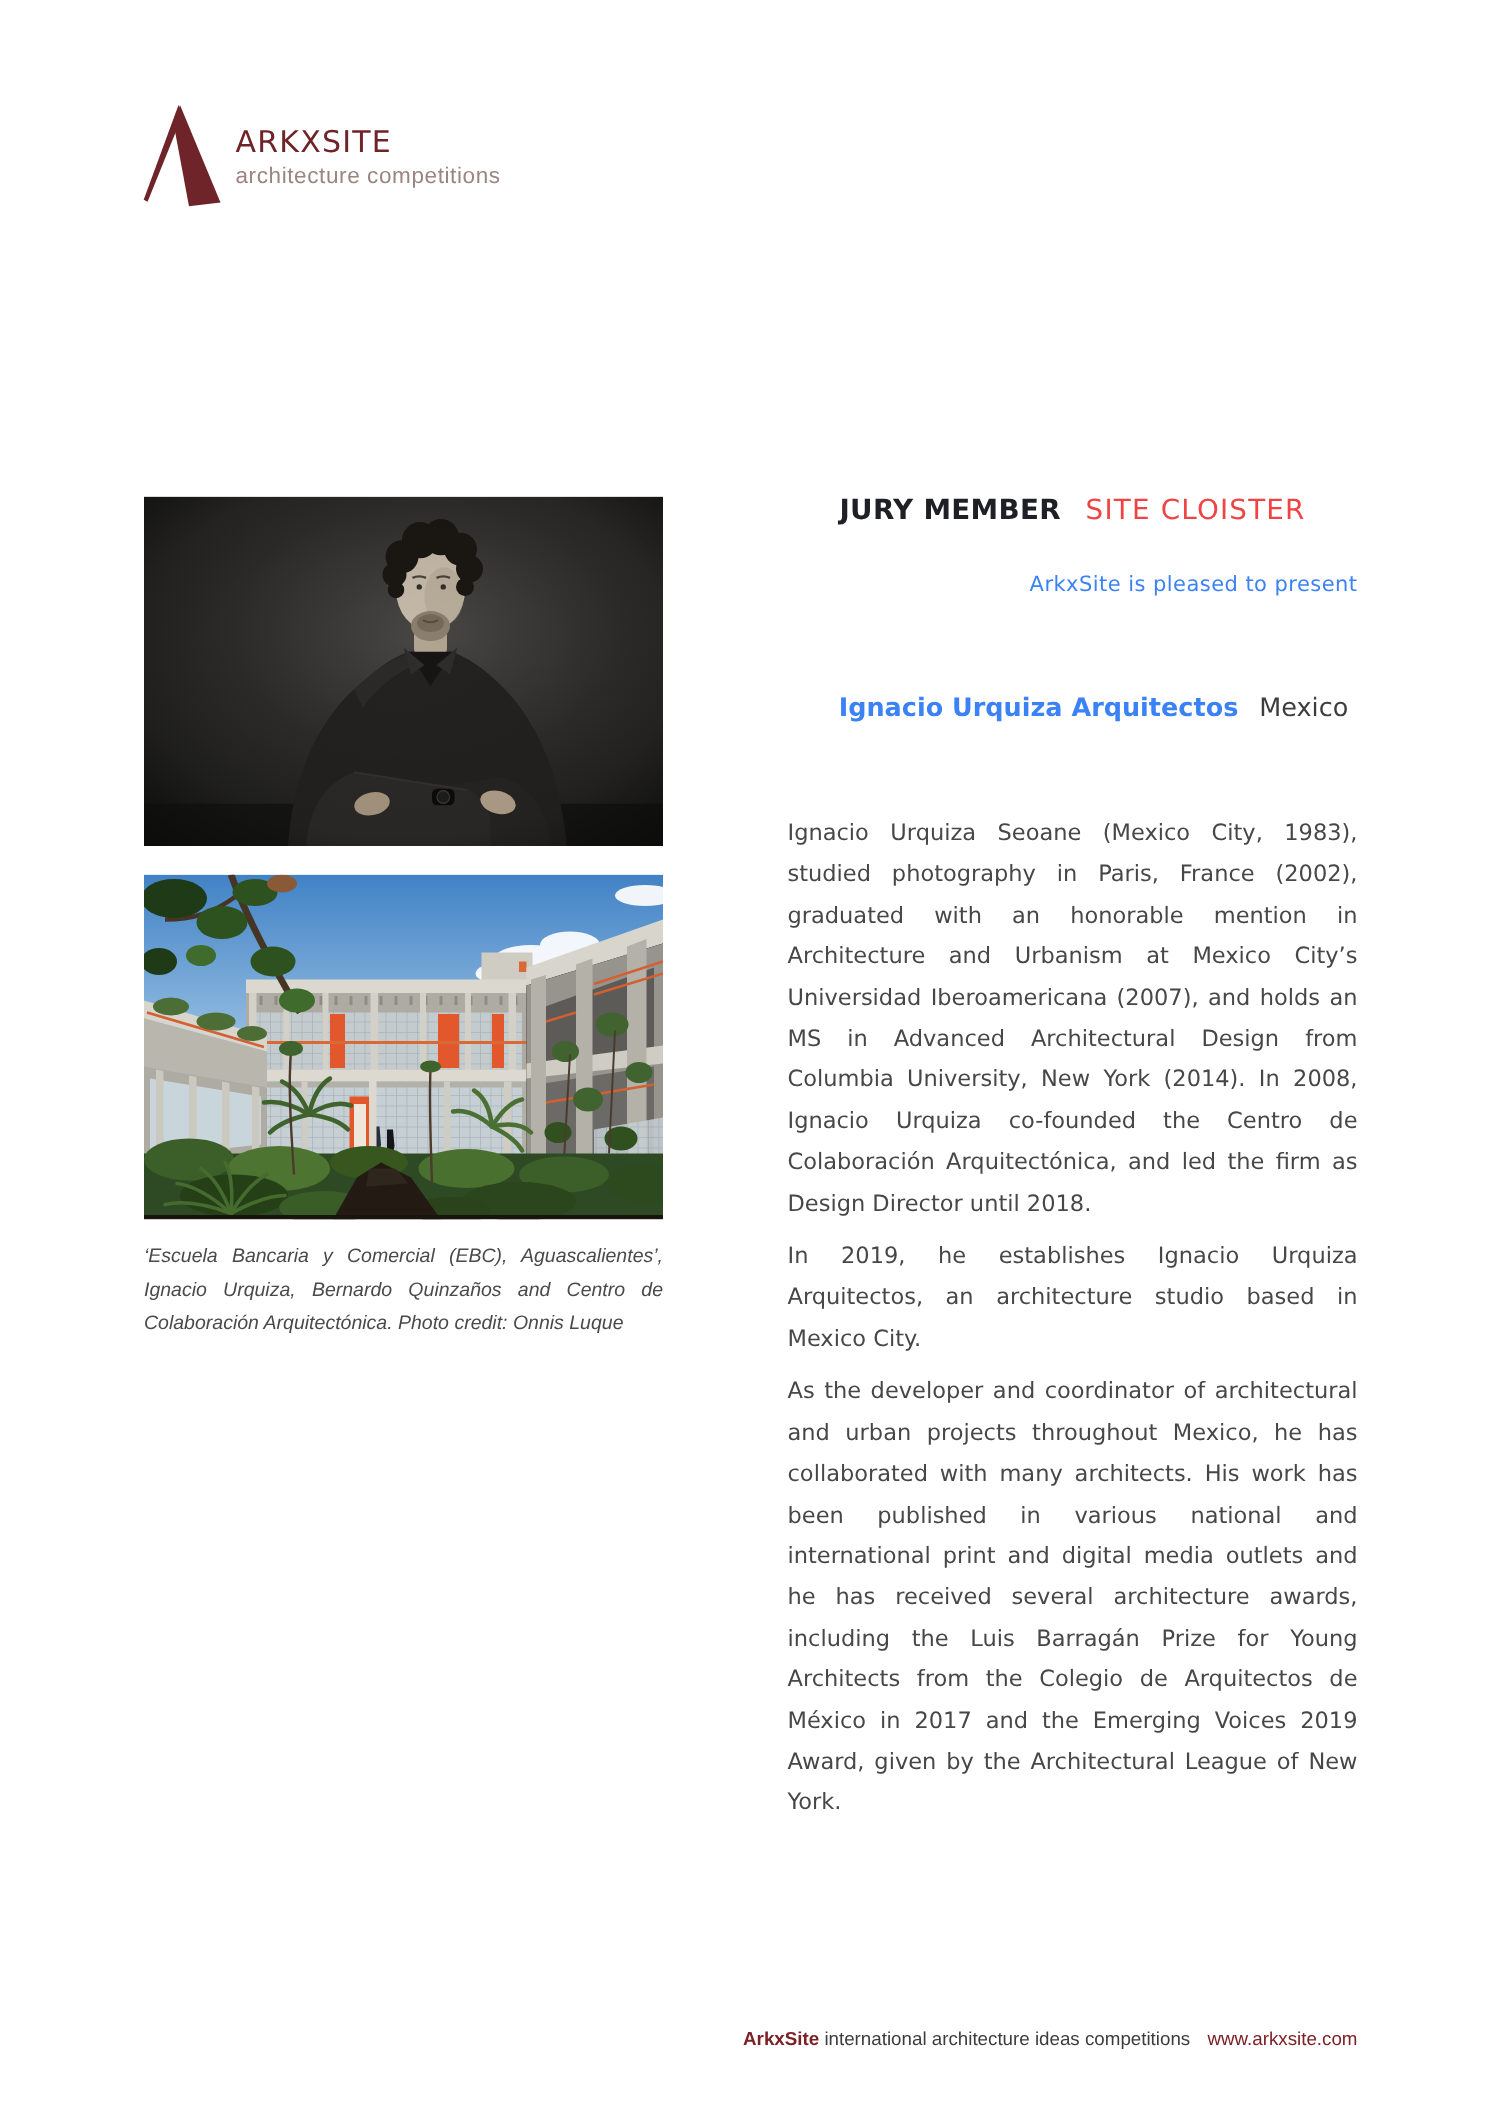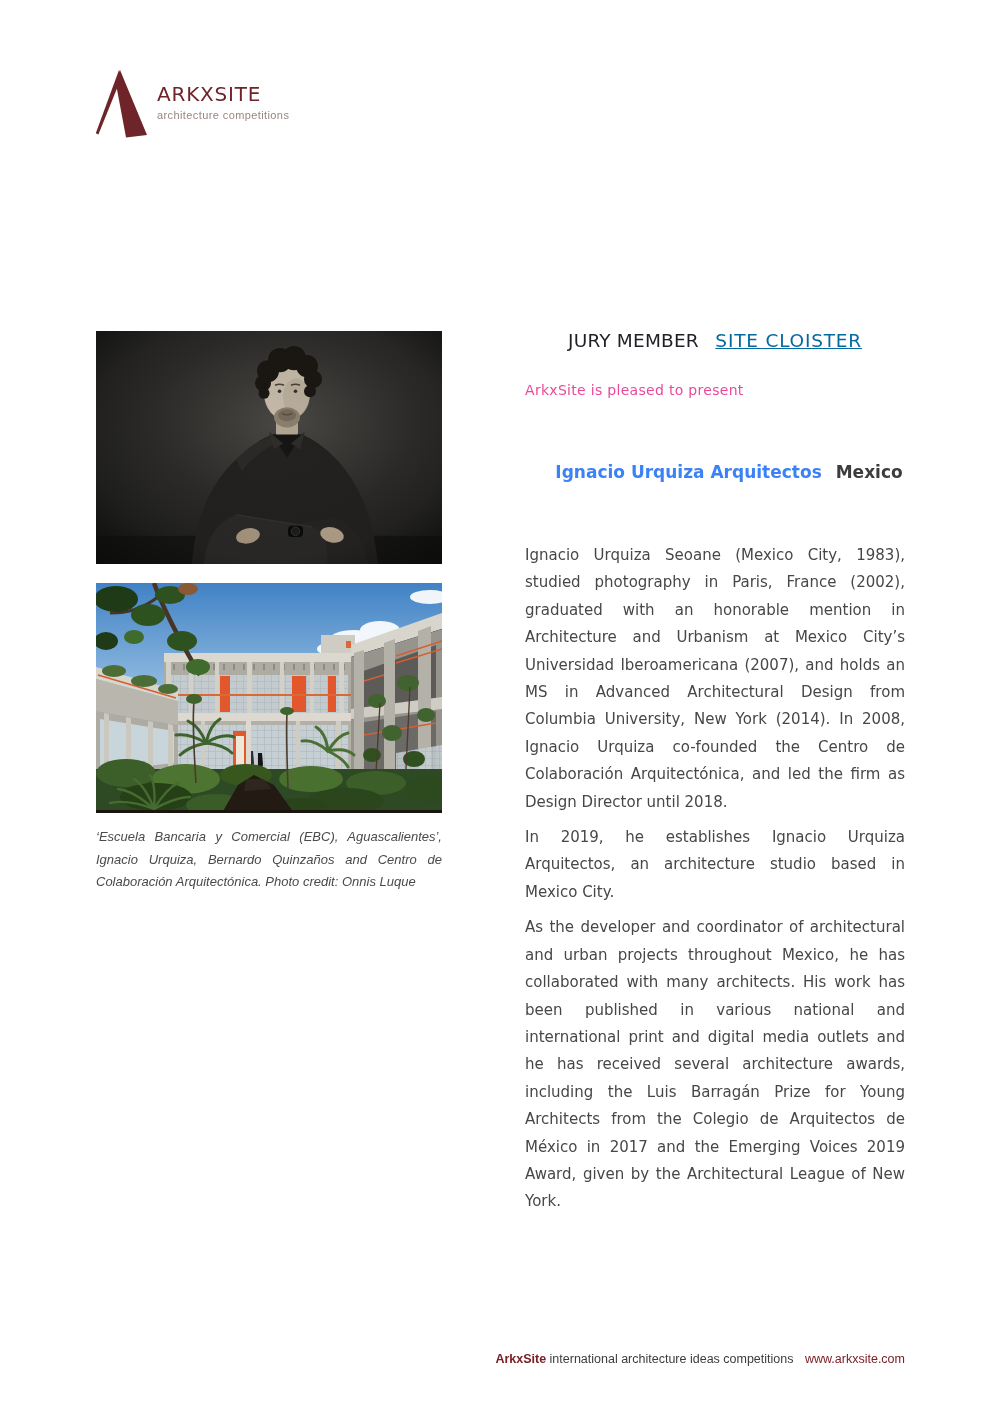--- a/index.html
+++ b/index.html
@@ -15,51 +15,51 @@
   }
   
   .logo { position: absolute; left: 95px; top: 68px; display: flex; align-items: flex-start; }
   .logo-glyph { width: 54px; height: 70px; }
   .logo-textcol { margin-left: 8px; margin-top: 14px; }
   .logo-wordmark {
     font-size: 20px; letter-spacing: 0.8px; color: #6E2428;
     font-family: "DejaVu Sans", sans-serif; font-weight: 400;
   }
   .logo-tagline {
-    margin-top: 3px; font-size: 11px; letter-spacing: 0.4px; color: #9B8581;
+    margin-top: 3px; font-size: 15px; letter-spacing: 0.4px; color: #9B8581;
     font-family: "Liberation Sans", sans-serif;
   }
   
   .photo-frame { position: absolute; left: 96px; width: 346px; overflow: hidden; }
   .photo-frame svg { display: block; width: 100%; height: 100%; }
   .portrait-frame { top: 331px; height: 233px; }
   .building-frame { top: 583px; height: 230px; }
   .caption {
     position: absolute; left: 96px; top: 826px; width: 346px;
     font-family: "Liberation Sans", sans-serif;
     font-size: 13px; line-height: 22.5px; color: #4a4a4a;
     text-align: justify;
     font-style: italic;
   }
   .title {
     position: absolute; left: 525px; top: 330px; width: 380px;
     text-align: center; font-size: 18.5px; color: #1f1f26; white-space: nowrap;
   }
-  .title-bold { font-weight: 400; letter-spacing: 0.2px; }
-  .title-reg  { font-weight: 400; letter-spacing: 0.8px; color: #0369a1; margin-left: 10px; text-decoration: underline; }
+  .title-bold { font-weight: 700; letter-spacing: 0.2px; }
+  .title-reg  { font-weight: 400; letter-spacing: 0.8px; color: #ef4444; margin-left: 10px; }
   .intro {
     position: absolute; left: 525px; top: 382px; width: 380px;
-    text-align: left; font-size: 14px; color: #ec4899; letter-spacing: 0.3px;
+    text-align: right; font-size: 14px; color: #3b82f6; letter-spacing: 0.3px;
   }
   .member {
     position: absolute; left: 525px; top: 462px; width: 380px;
     text-align: center; font-size: 17px; white-space: nowrap;
   }
   .member-name { font-weight: 700; color: #3b82f6; margin-left: 28px; }
-  .member-country { font-weight: 700; color: #3d3d3d; margin-left: 8px; }
+  .member-country { font-weight: 400; color: #3d3d3d; margin-left: 8px; }
   .bio {
     position: absolute; left: 525px; top: 515px; width: 380px;
     font-size: 15px; line-height: 27.4px; color: #474747;
     text-align: justify;
     margin-top: 27px;
   }
   .bio p { margin: 0 0 8px 0; }
   
   .footer {
     position: absolute; right: 95px; top: 1352px;

